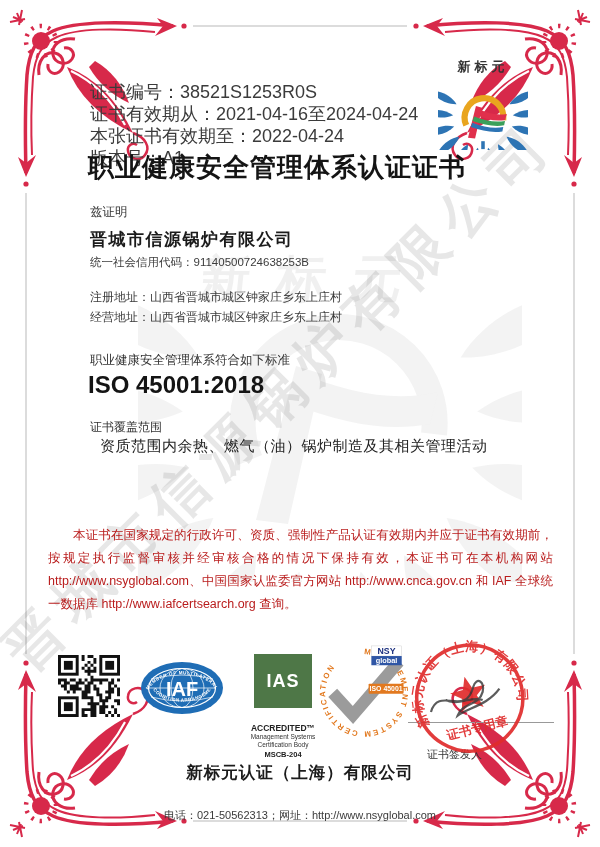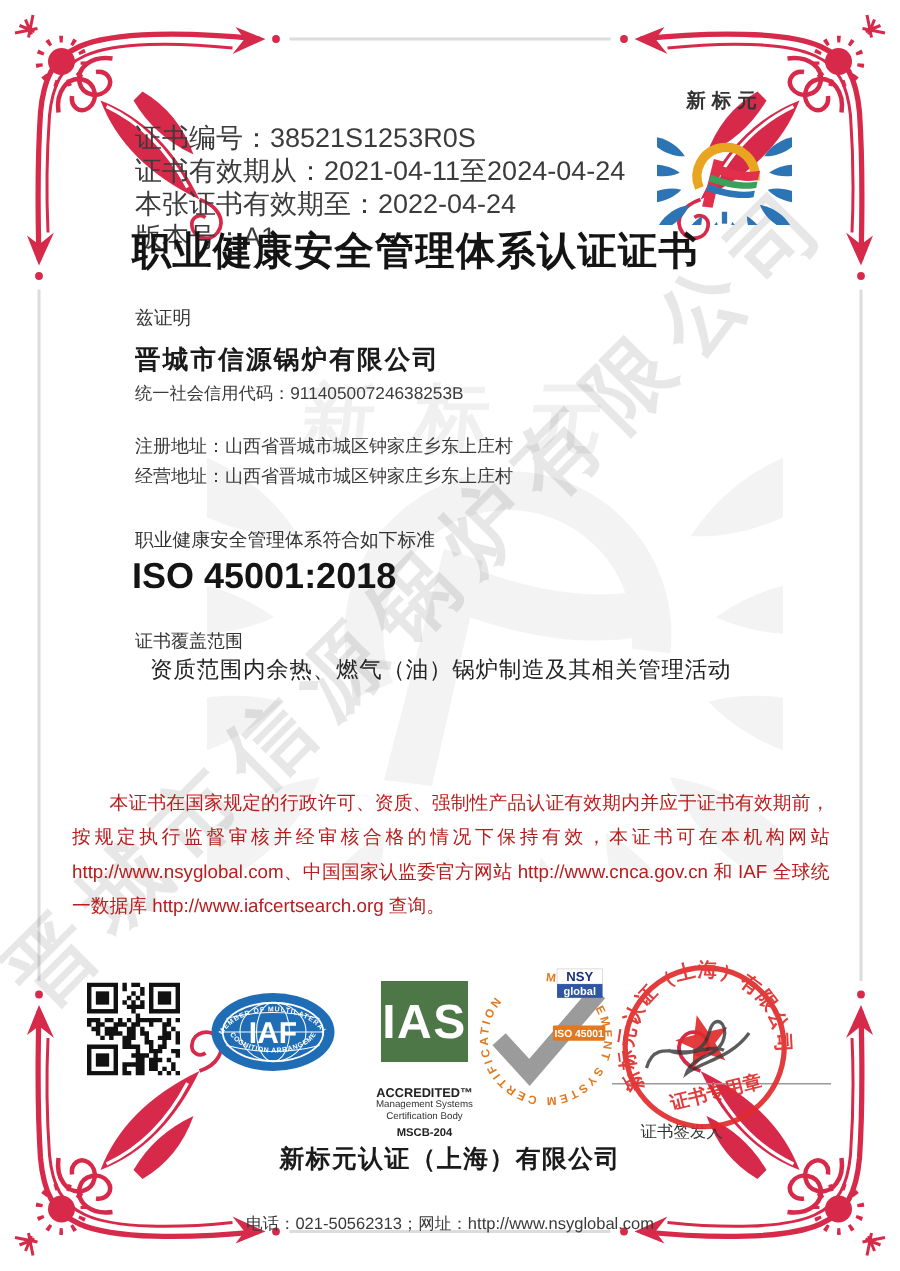--- a/index.html
+++ b/index.html
@@ -38,21 +38,21 @@
   .scope-label{left:90px;top:419px;font-size:12px;color:#333;}
   .scope-text{left:88px;top:437px;font-size:15px;color:#242424;letter-spacing:.5px;margin-left:12px;}
   .disclaimer{left:48px;top:524px;width:505px;font-size:12.5px;line-height:23px;
               text-indent:2em;text-align:justify;color:#b91c1c;}
   
   .qr{left:58px;top:655px;}
   .iaf{left:140px;top:661px;}
   .ias{left:244px;top:654px;width:78px;text-align:center;}
   .ias .box{width:58px;height:54px;margin:0 auto;background:#4e7747;color:#fff;
             display:flex;align-items:center;justify-content:center;
-            font-size:32px;font-weight:bold;letter-spacing:1px;}
+            font-size:18px;font-weight:bold;letter-spacing:1px;}
   .ias .l1{font-size:8.5px;font-weight:bold;margin-top:15px;color:#222;}
   .ias .l2,.ias .l3{font-size:6.5px;color:#333;line-height:8px;}
   .ias .l4{font-size:7.5px;font-weight:bold;color:#222;margin-top:1px;}
   .check{left:318px;top:645px;}
   .sig-line{left:408px;top:722px;width:146px;height:1px;background:#999;z-index:2;}
   .stamp{left:404px;top:636px;width:134px;height:134px;z-index:3;transform:rotate(-14deg);}
   .signer{left:427px;top:747px;width:100px;text-align:left;font-size:11px;color:#333;}
   
   .f-company{left:0;top:762px;width:100%;text-align:center;font-size:16.5px;font-weight:bold;
              color:#1b1b1b;letter-spacing:1px;}
@@ -125,21 +125,21 @@
       <use href="#wleaf" transform="translate(192,205) rotate(-128) translate(0,-148) scale(3.4)"></use>
       <use href="#wleaf" transform="translate(192,205) rotate(-150) translate(0,-148) scale(3.4)"></use>
       <use href="#wleaf" transform="translate(192,205) rotate(-168) translate(0,-148) scale(3.4)"></use>
     </g>
     <path d="M 112 238 A 96 96 0 1 1 296 212" fill="none" stroke="#333" stroke-width="26"></path>
     <path d="M118 298 L158 144 L184 152 L150 302 Z M160 150 C 212 172 258 180 300 170 L 292 202 C 250 210 206 202 154 182 Z" fill="#333"></path>
   </svg>
 
   <div class="abs meta">
     <div>证书编号：38521S1253R0S</div>
-    <div>证书有效期从：2021-04-11至2024-04-24</div>
+    <div>证书有效期从：2021-04-16至2024-04-24</div>
     <div>本张证书有效期至：2022-04-24</div>
     <div>版本号：A1</div>
   </div>
 
   <div class="abs logo">
     <div class="brand">新标元</div>
     <svg width="90" height="74" viewBox="0 0 100 84">
       <g fill="#2d74b4">
         <use href="#wleaf" transform="translate(50,48) rotate(62) translate(0,-34) scale(0.8)"></use>
         <use href="#wleaf" transform="translate(50,48) rotate(84) translate(0,-34) scale(0.8)"></use>

